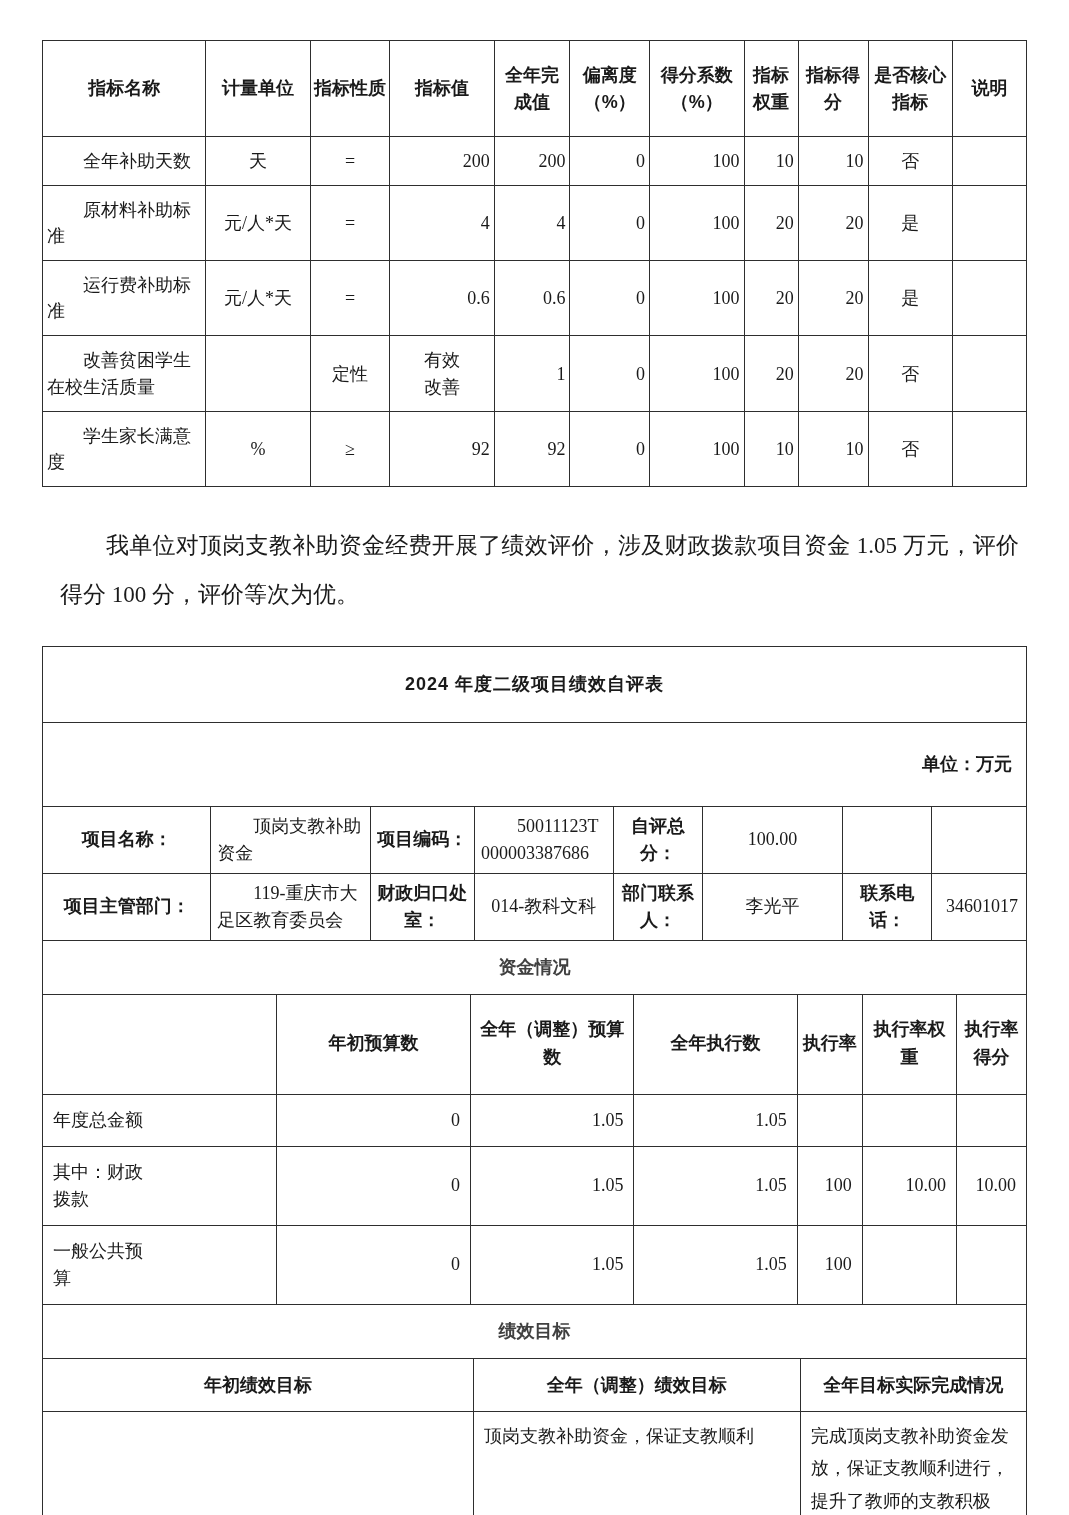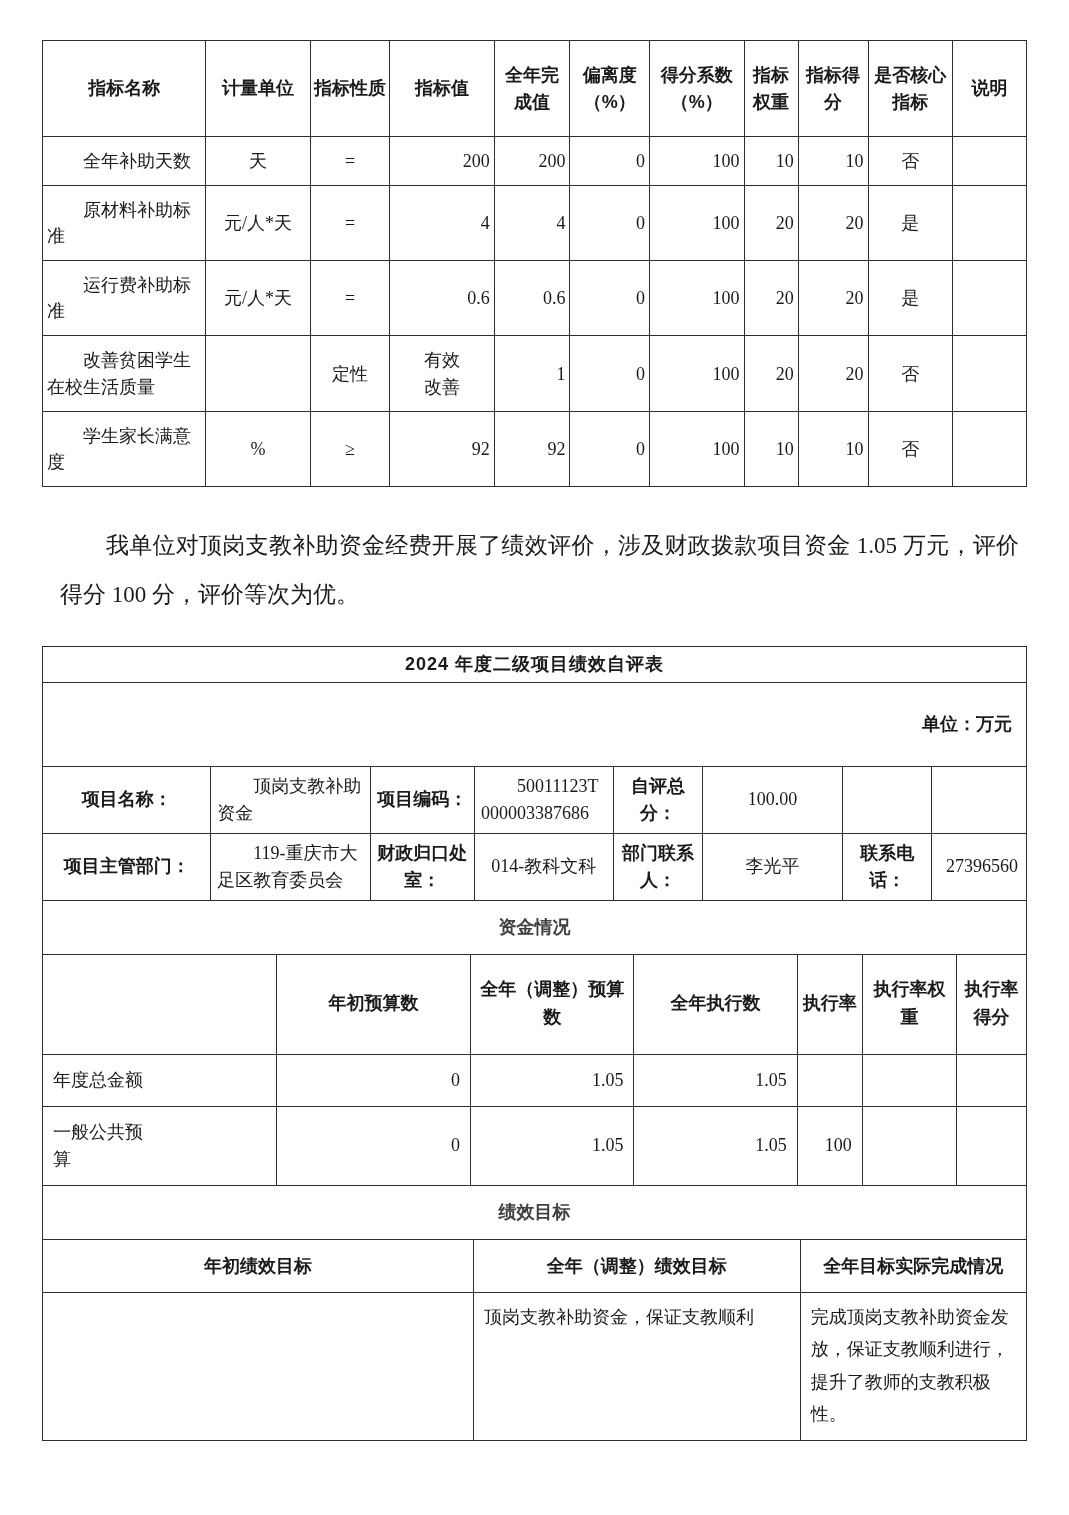--- a/index.html
+++ b/index.html
@@ -20,21 +20,21 @@
 
   
   .para{font-size:23px;line-height:2.15;text-indent:2em;margin:34px 8px 26px 18px;
         text-align:justify;}
 
   
   .t2w{margin-top:2px;}
   .t2w table:not(:first-child){margin-top:-1px;}
   .t2w td{font-size:18px;line-height:1.5;}
   .t2-title{text-align:center;font-family:"Liberation Sans","DejaVu Sans",sans-serif;
-            font-weight:bold;font-size:33px;padding:4px 6px;letter-spacing:1px;}
+            font-weight:bold;font-size:33px;padding:24px 6px;letter-spacing:1px;}
   .t2-unit{text-align:right;font-family:"Liberation Sans","DejaVu Sans",sans-serif;
            font-weight:bold;font-size:19px;padding:28px 14px;}
   .lbl{font-family:"Liberation Sans","DejaVu Sans",sans-serif;font-weight:bold;
        text-align:center;padding:6px 4px;}
   .val{padding:6px 6px;}
   .v-indent{text-align:left;text-indent:2em;word-break:break-all;}
   .v-center{text-align:center;}
   .v-right{text-align:right;word-break:break-all;padding-right:8px;}
   .info-row td{height:60px;}
   .section-cell{text-align:center;font-family:"Liberation Sans","DejaVu Sans",sans-serif;
@@ -191,21 +191,21 @@
         <td class="val"></td>
       </tr>
       <tr class="info-row">
         <td class="lbl">项目主管部门：</td>
         <td class="val v-indent">119-重庆市大足区教育委员会</td>
         <td class="lbl">财政归口处室：</td>
         <td class="val v-center">014-教科文科</td>
         <td class="lbl">部门联系人：</td>
         <td class="val v-center">李光平</td>
         <td class="lbl">联系电话：</td>
-        <td class="val v-right">27396560</td>
+        <td class="val v-right">34601017</td>
       </tr>
     </tbody>
       </table>
 
     <table>
       <tbody>
           <tr>
             <td class="section-cell">资金情况</td>
           </tr>
     </tbody>
@@ -236,20 +236,29 @@
           <tr>
             <td class="fund-label"><span>年度总金额</span></td>
             <td class="cell-num">0</td>
             <td class="cell-num">1.05</td>
             <td class="cell-num">1.05</td>
             <td class="cell-num"></td>
             <td class="cell-num"></td>
             <td class="cell-num"></td>
           </tr>
           <tr>
+            <td class="fund-label"><span>其中：财政拨款</span></td>
+            <td class="cell-num">0</td>
+            <td class="cell-num">1.05</td>
+            <td class="cell-num">1.05</td>
+            <td class="cell-num">100</td>
+            <td class="cell-num">10.00</td>
+            <td class="cell-num">10.00</td>
+          </tr>
+          <tr>
             <td class="fund-label"><span>一般公共预算</span></td>
             <td class="cell-num">0</td>
             <td class="cell-num">1.05</td>
             <td class="cell-num">1.05</td>
             <td class="cell-num">100</td>
             <td class="cell-num"></td>
             <td class="cell-num"></td>
           </tr>
         </tbody>
     </table>

